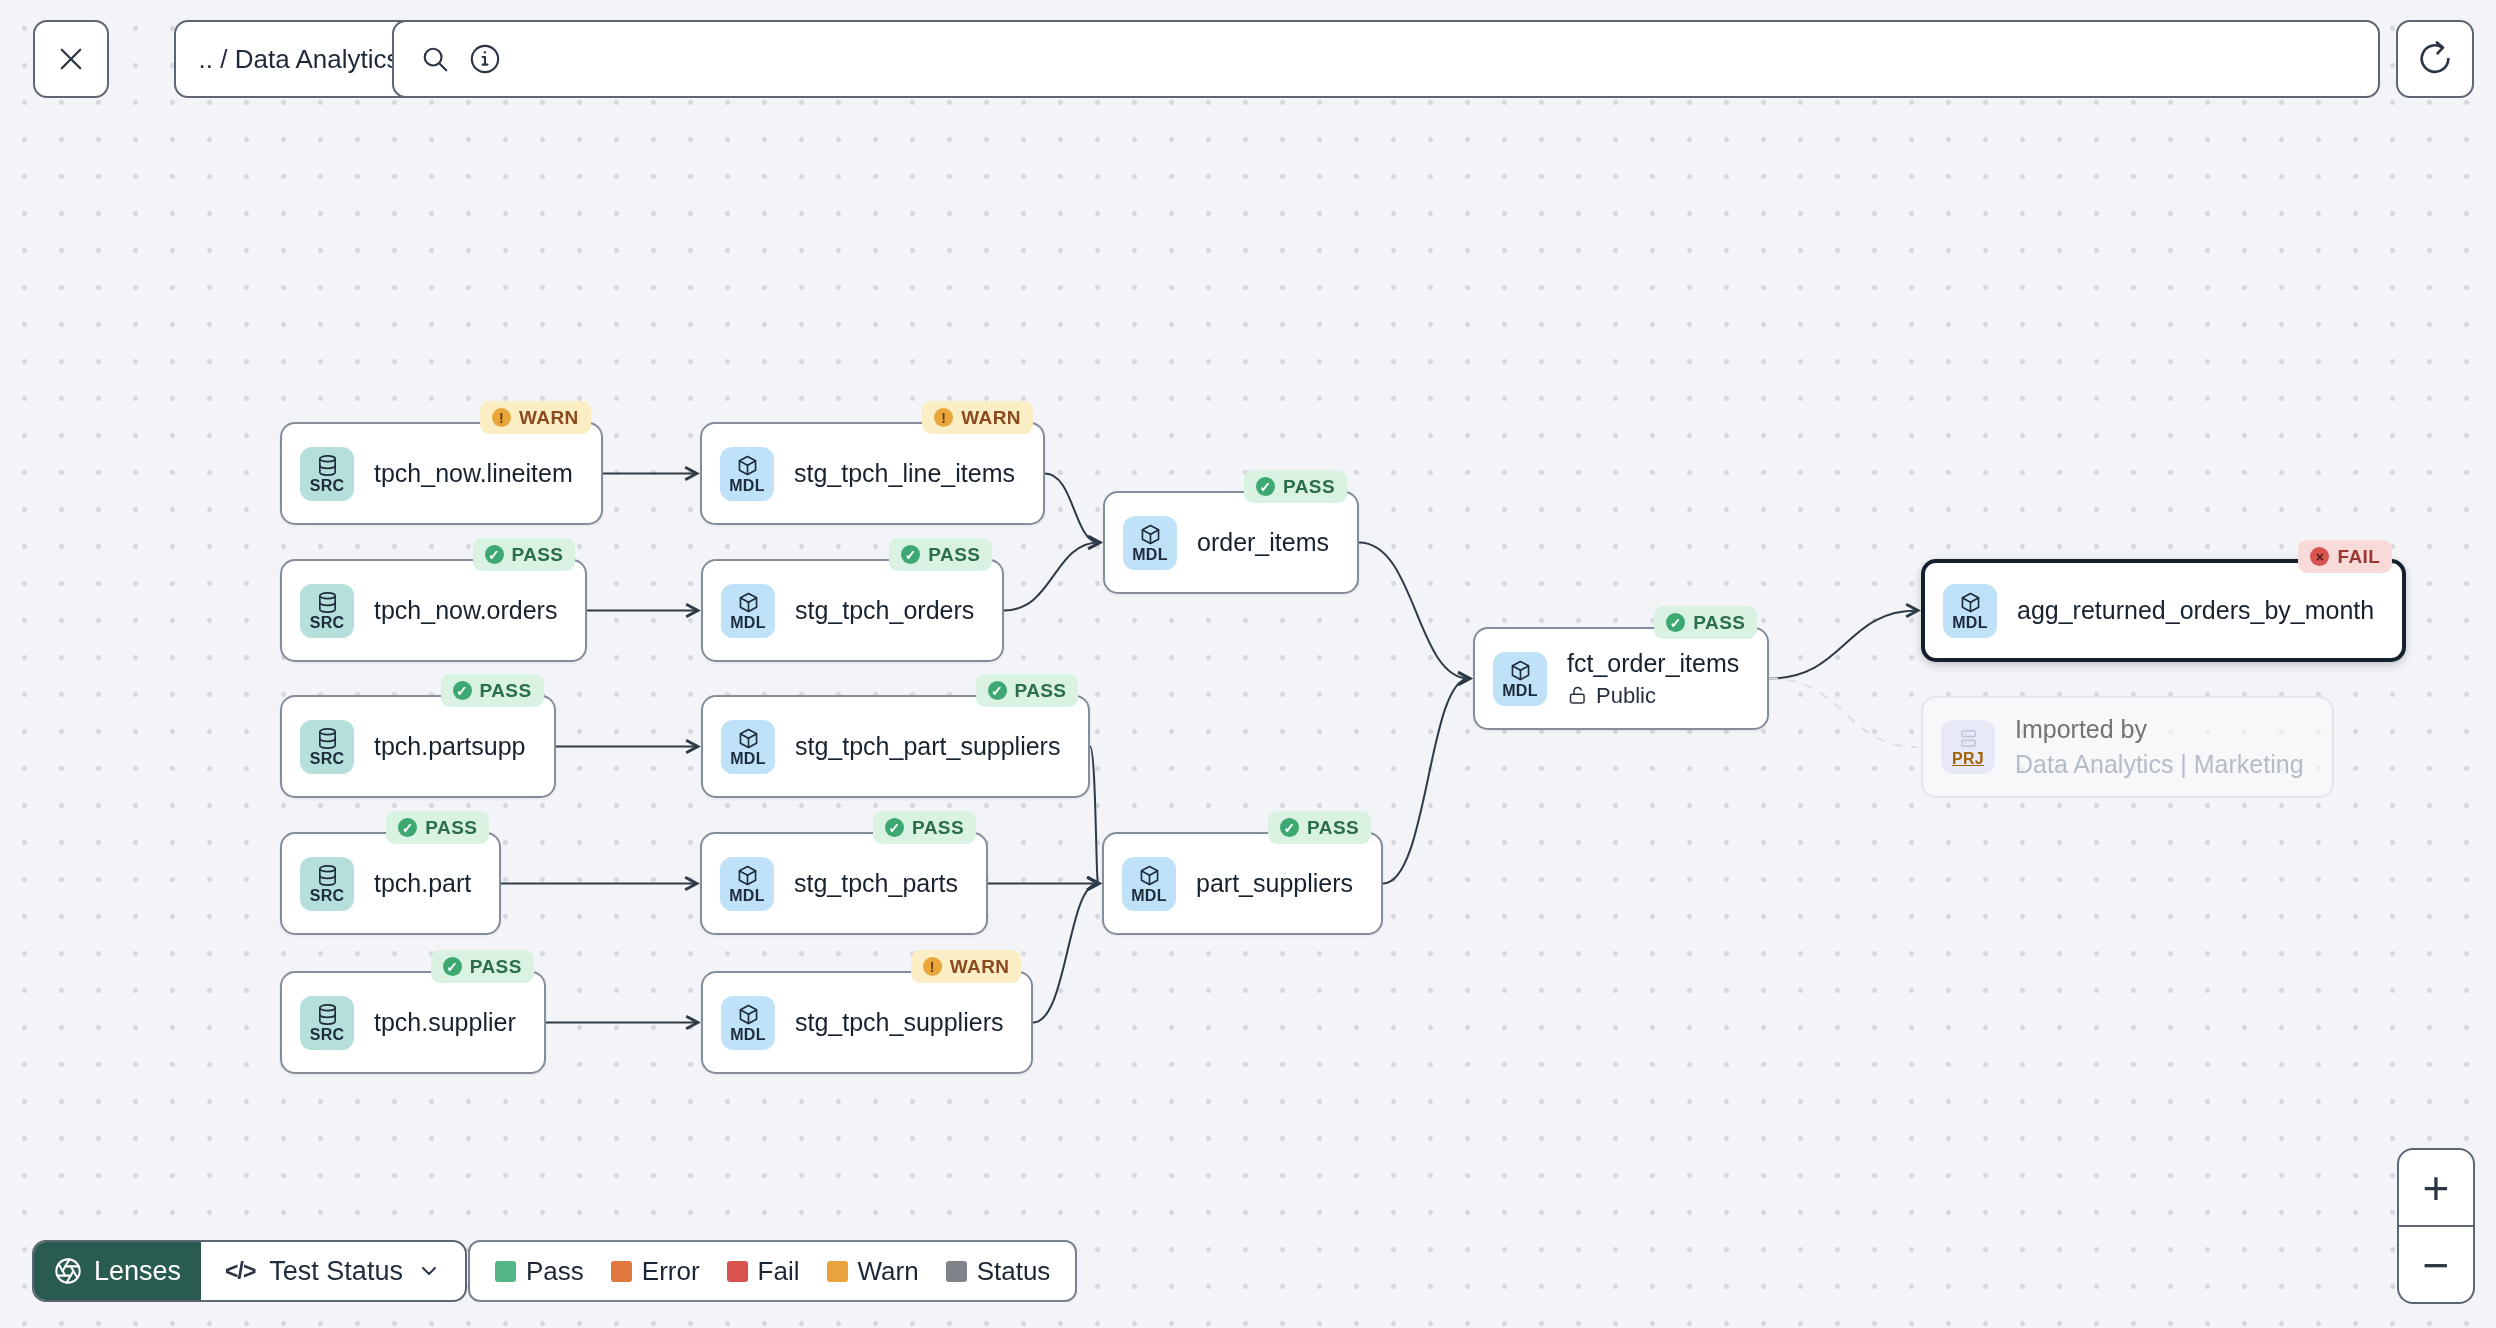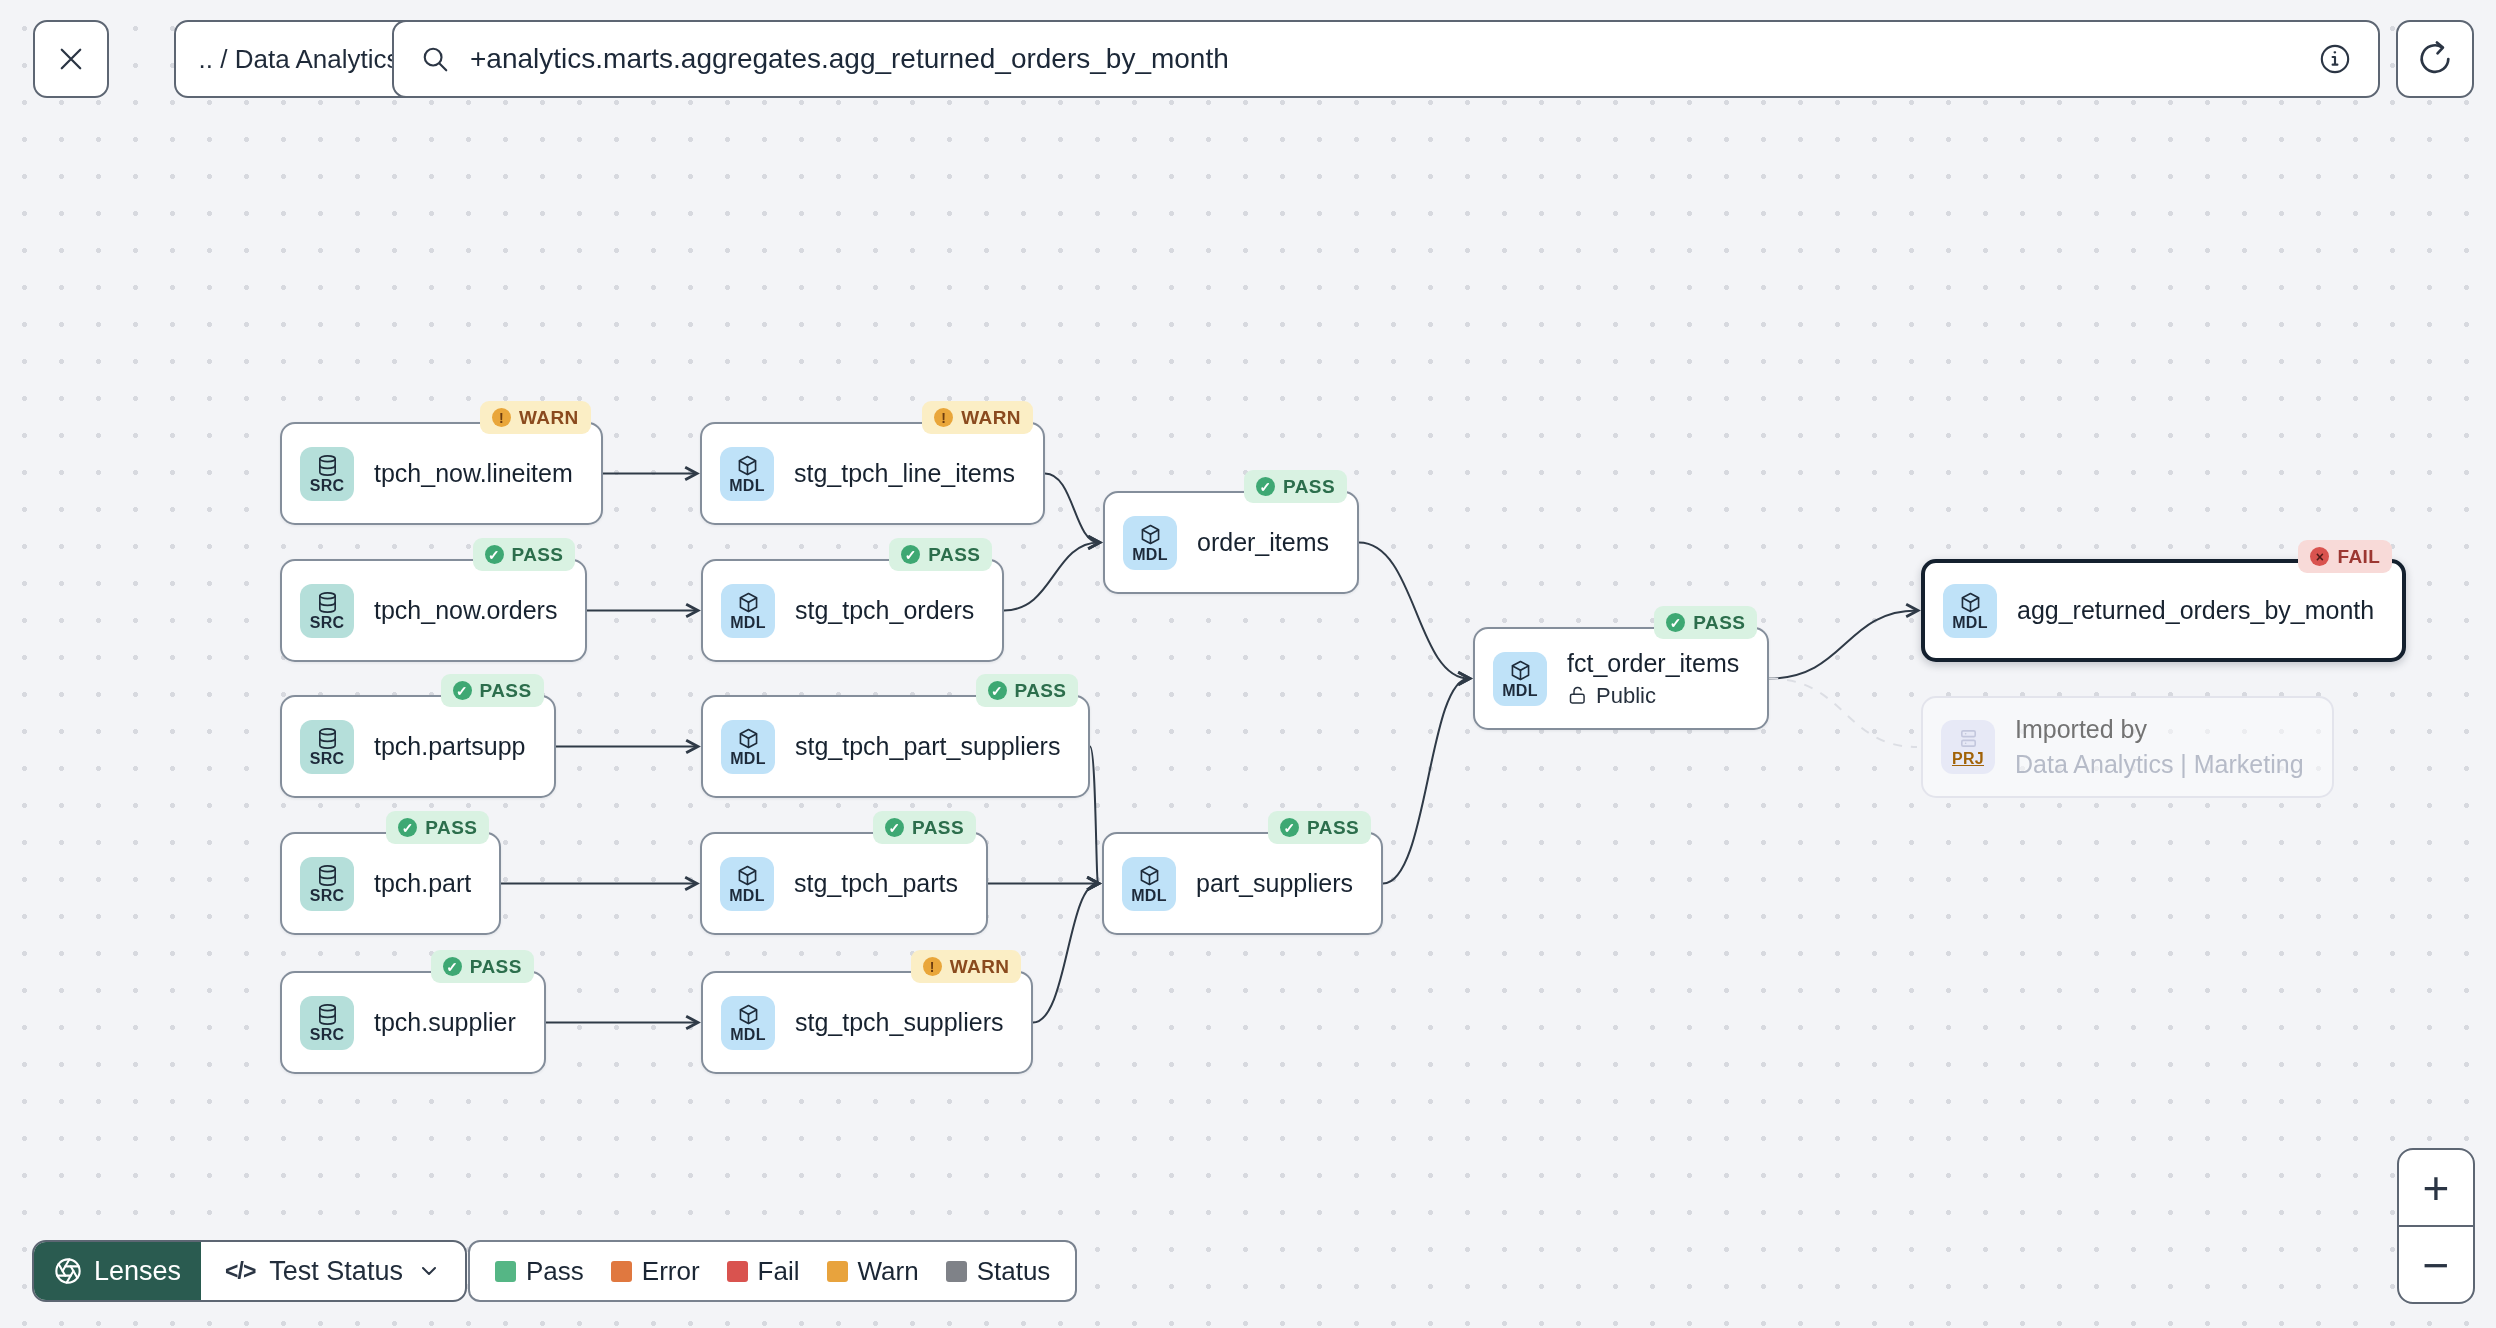--- a/index.html
+++ b/index.html
@@ -313,21 +313,20 @@
     </svg>
 </div>
 <div class="float-btn" id="breadcrumb">
   <span>.. / Data Analytics</span>
 </div>
 <div class="float-btn" id="search-box">
   <svg class="ic" width="30" height="30" viewBox="0 0 24 24" style="stroke-width:1.7">
       <circle cx="10.5" cy="10.5" r="6.7"></circle>
       <path d="M15.6 15.6 21 21"></path>
     </svg>
-  <input id="search-input" type="text" value="+analytics.marts.aggregates.agg_returned_orders_by_month" style="">
   <svg class="ic" width="34" height="34" viewBox="0 0 24 24" style="stroke-width:1.5">
       <circle cx="12" cy="12" r="9.3"></circle>
       <path d="M10.3 10.6 h1.7 v5.4 M10.3 16 h3.4 M11.7 7.3 h0.4"></path>
     </svg>
 </div>
 <div class="float-btn" id="refresh-btn">
   <svg class="ic" width="38" height="38" viewBox="0 0 24 24" style="stroke-width:1.7">
       <path d="M16.4 4.6 A 8.4 8.4 0 1 0 20.4 12"></path>
       <path d="M13.2 1.6 17 4.8 13.6 8.4"></path>
     </svg>

